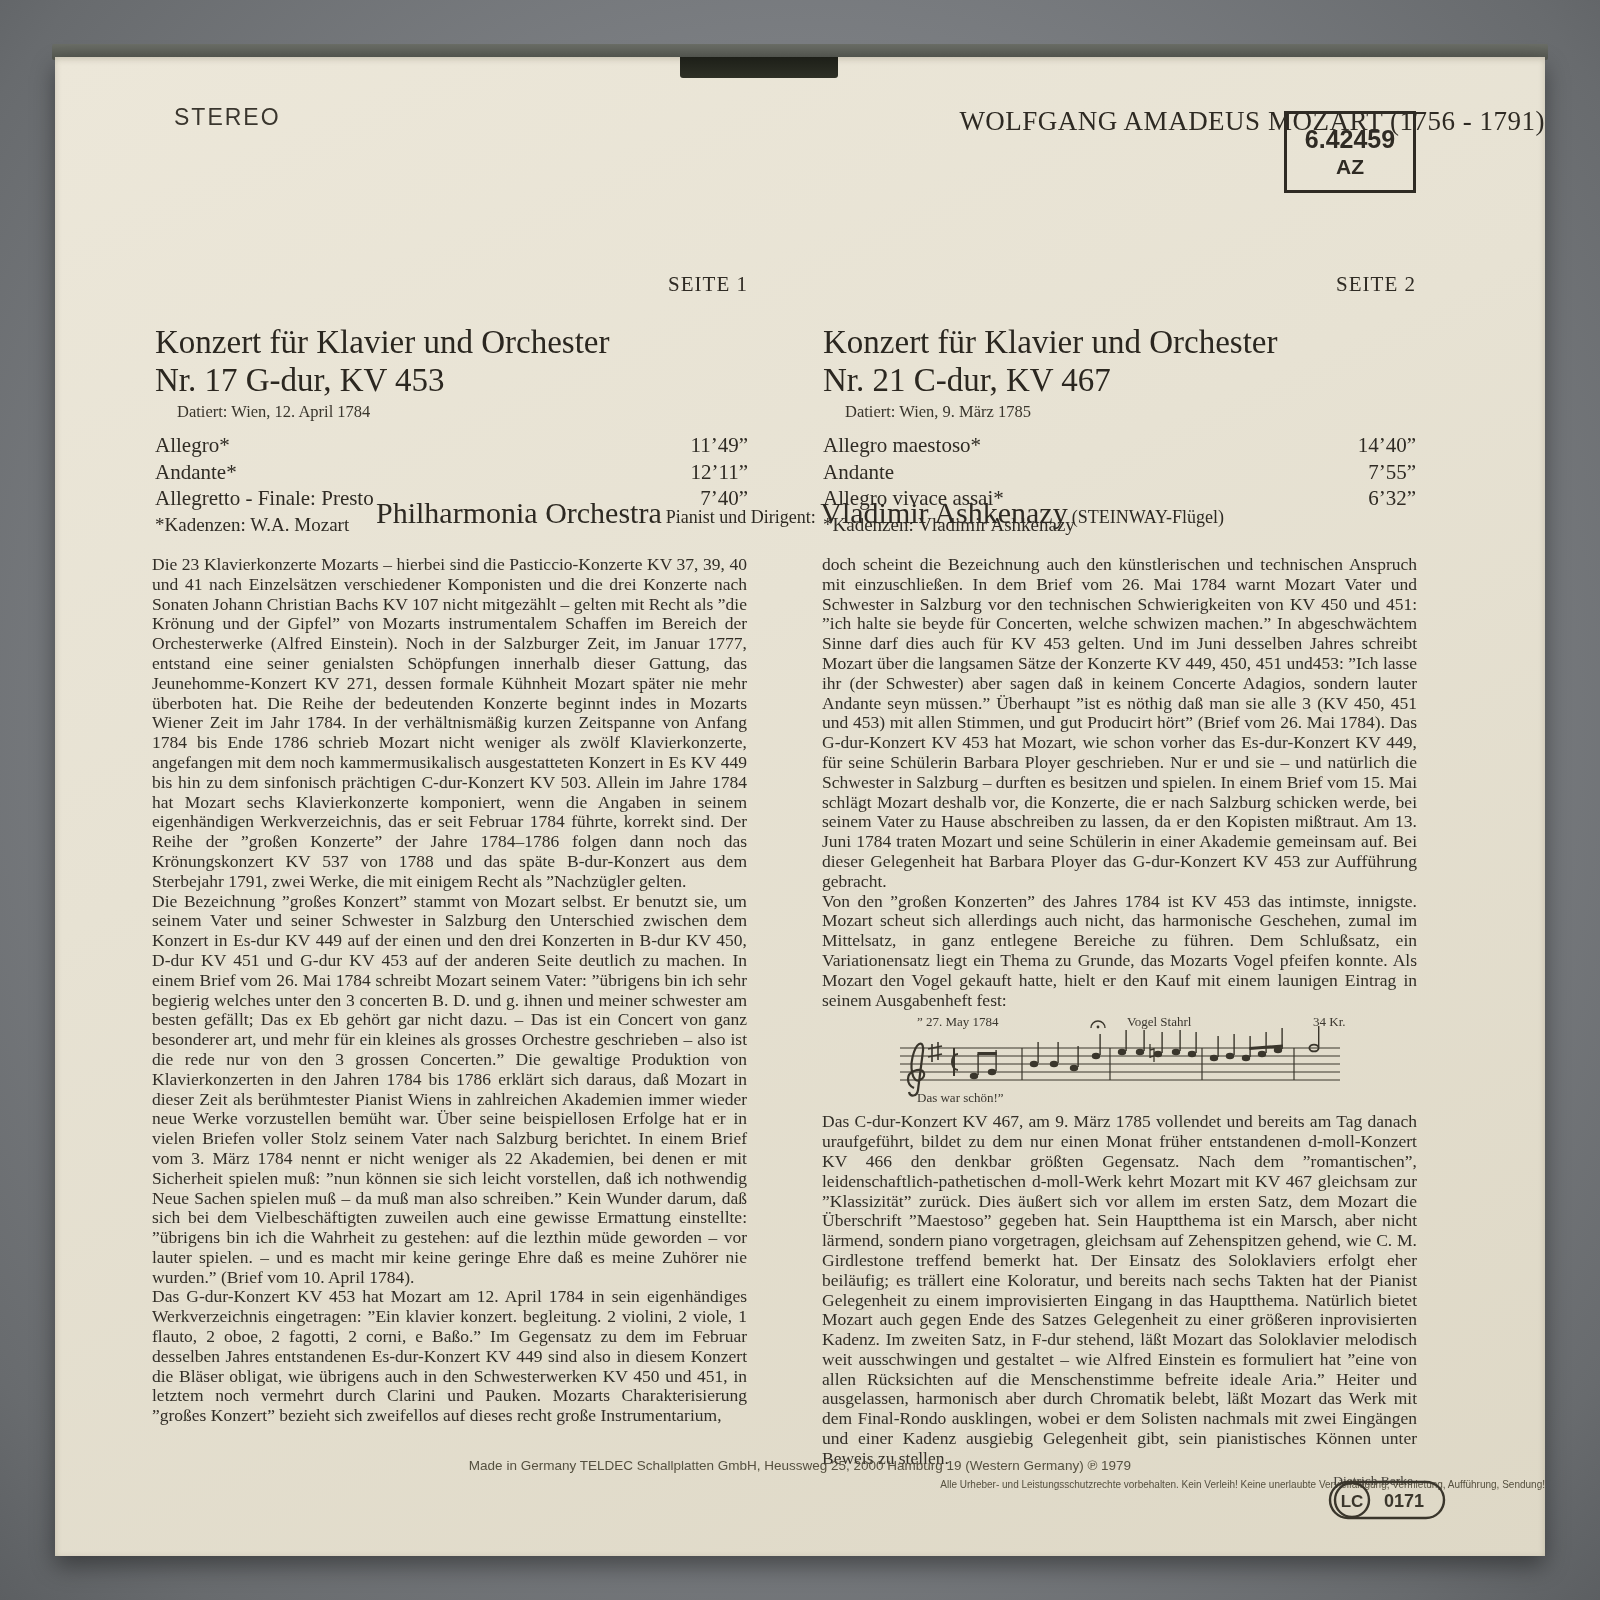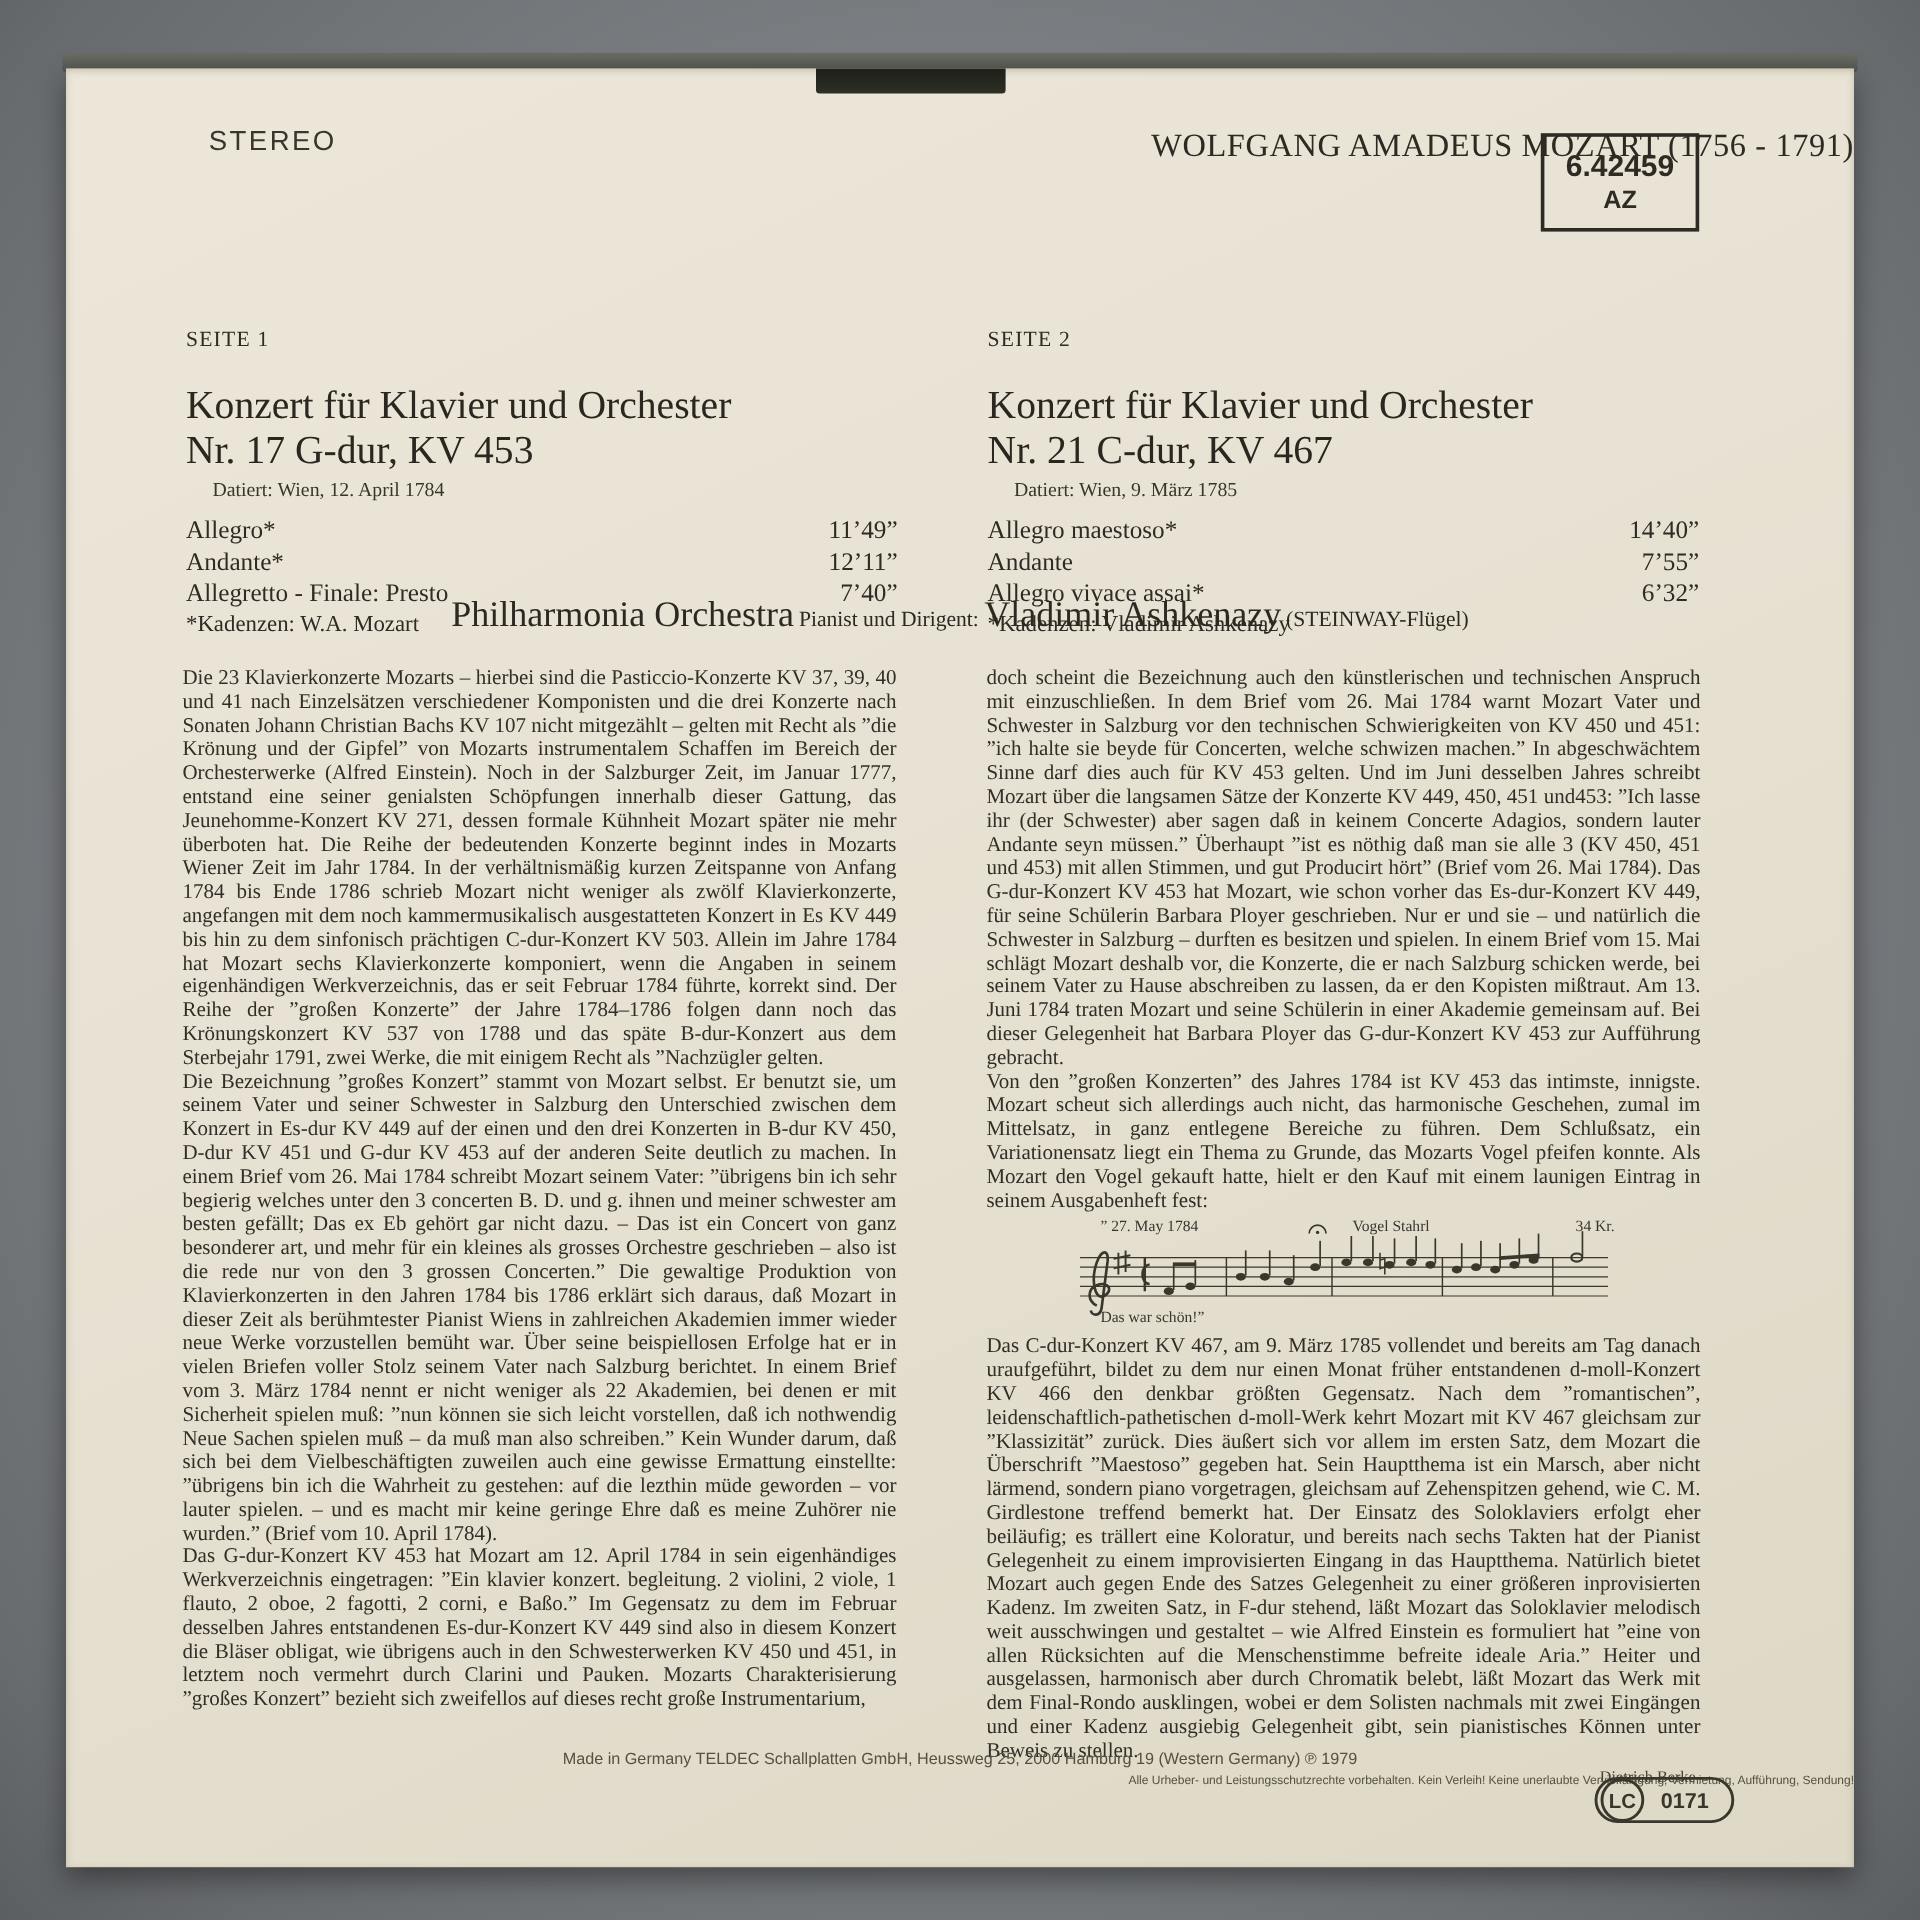--- a/index.html
+++ b/index.html
@@ -35,21 +35,21 @@
   .catalog-box{
     position:absolute;left:1229px;top:54px;width:126px;height:76px;
     border:3px solid #2f2b24;display:flex;flex-direction:column;align-items:center;justify-content:center;
     font-family:"Liberation Sans", sans-serif;font-weight:bold;color:#2f2b24;
   }
   .catalog-box .num{font-size:25px;line-height:30px;}
   .catalog-box .suf{font-size:21px;line-height:26px;}
   .side{position:absolute;top:215px;width:593px;color:#2f2b24;}
   .side.s1{left:100px;}
   .side.s2{left:768px;}
-  .side .seite{font-size:18px;letter-spacing:1px;margin-bottom:26px;}
+  .side .seite{font-size:21px;letter-spacing:1px;margin-bottom:26px;text-align:right;}
   .side .work{font-size:33px;line-height:38px;color:#2b2720;}
   .side .dated{font-size:16.5px;margin-top:3px;margin-bottom:10px;color:#39352c;margin-left:22px;}
   .trk{display:flex;justify-content:space-between;font-size:21px;line-height:26.5px;}
   .cad{font-size:19px;line-height:26px;}
   .performers{
     position:absolute;left:0;top:439px;width:100%;text-align:center;box-sizing:border-box;
     color:#2d2922;white-space:nowrap;
   }
   .performers .big{font-size:30px;}
   .performers .small{font-size:18px;}

